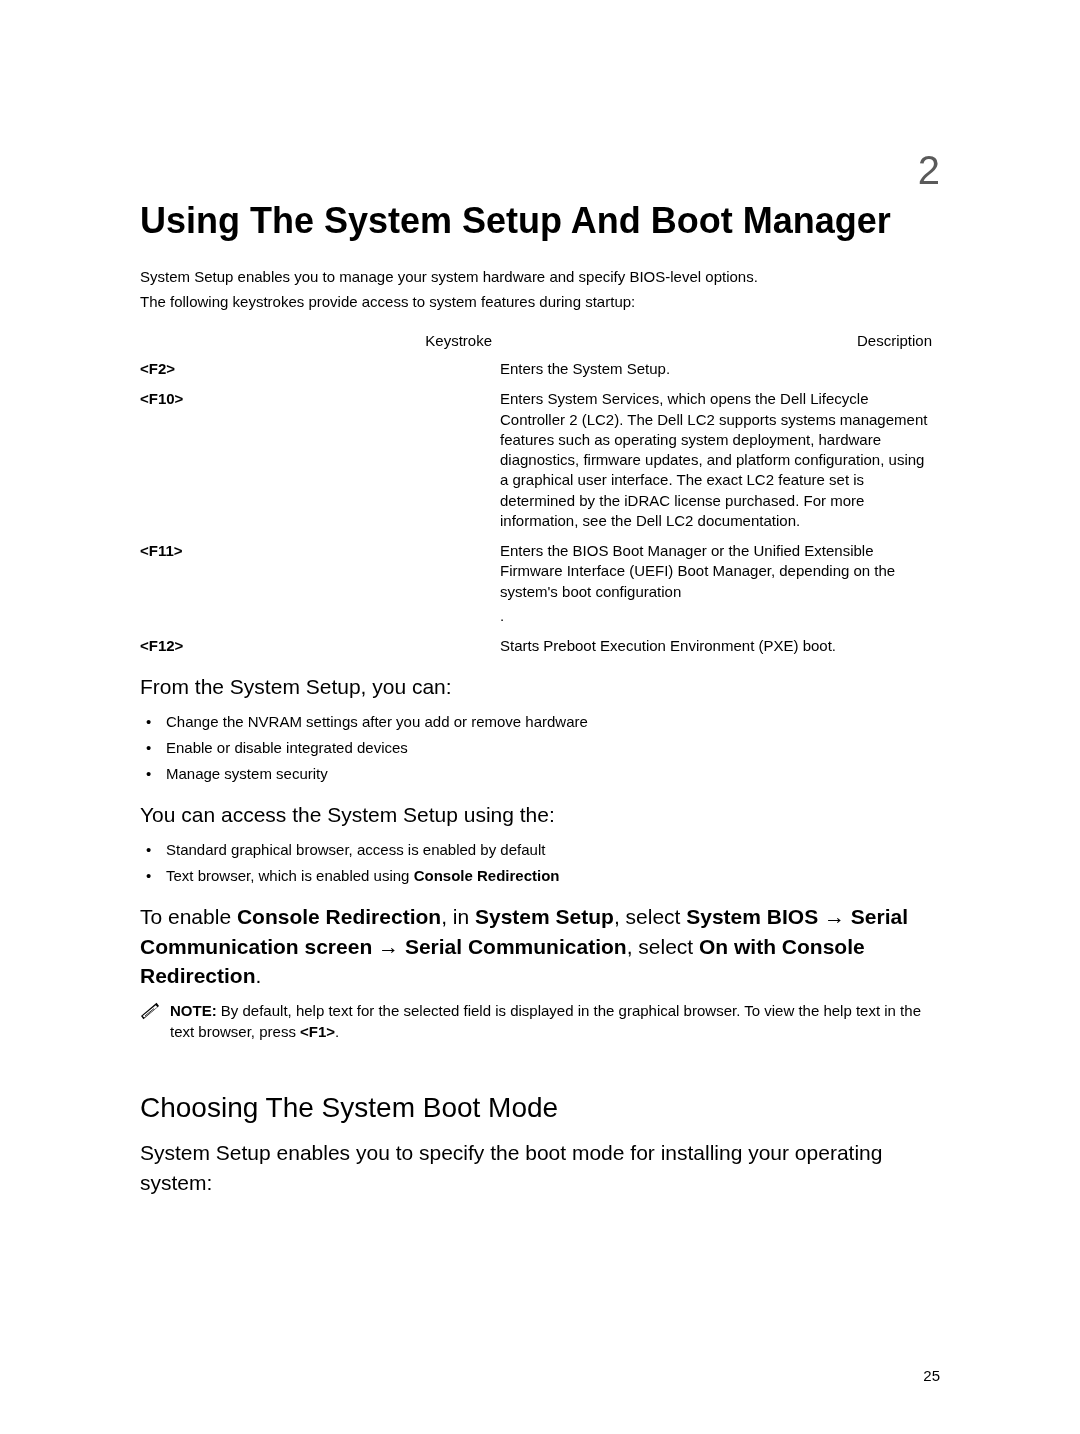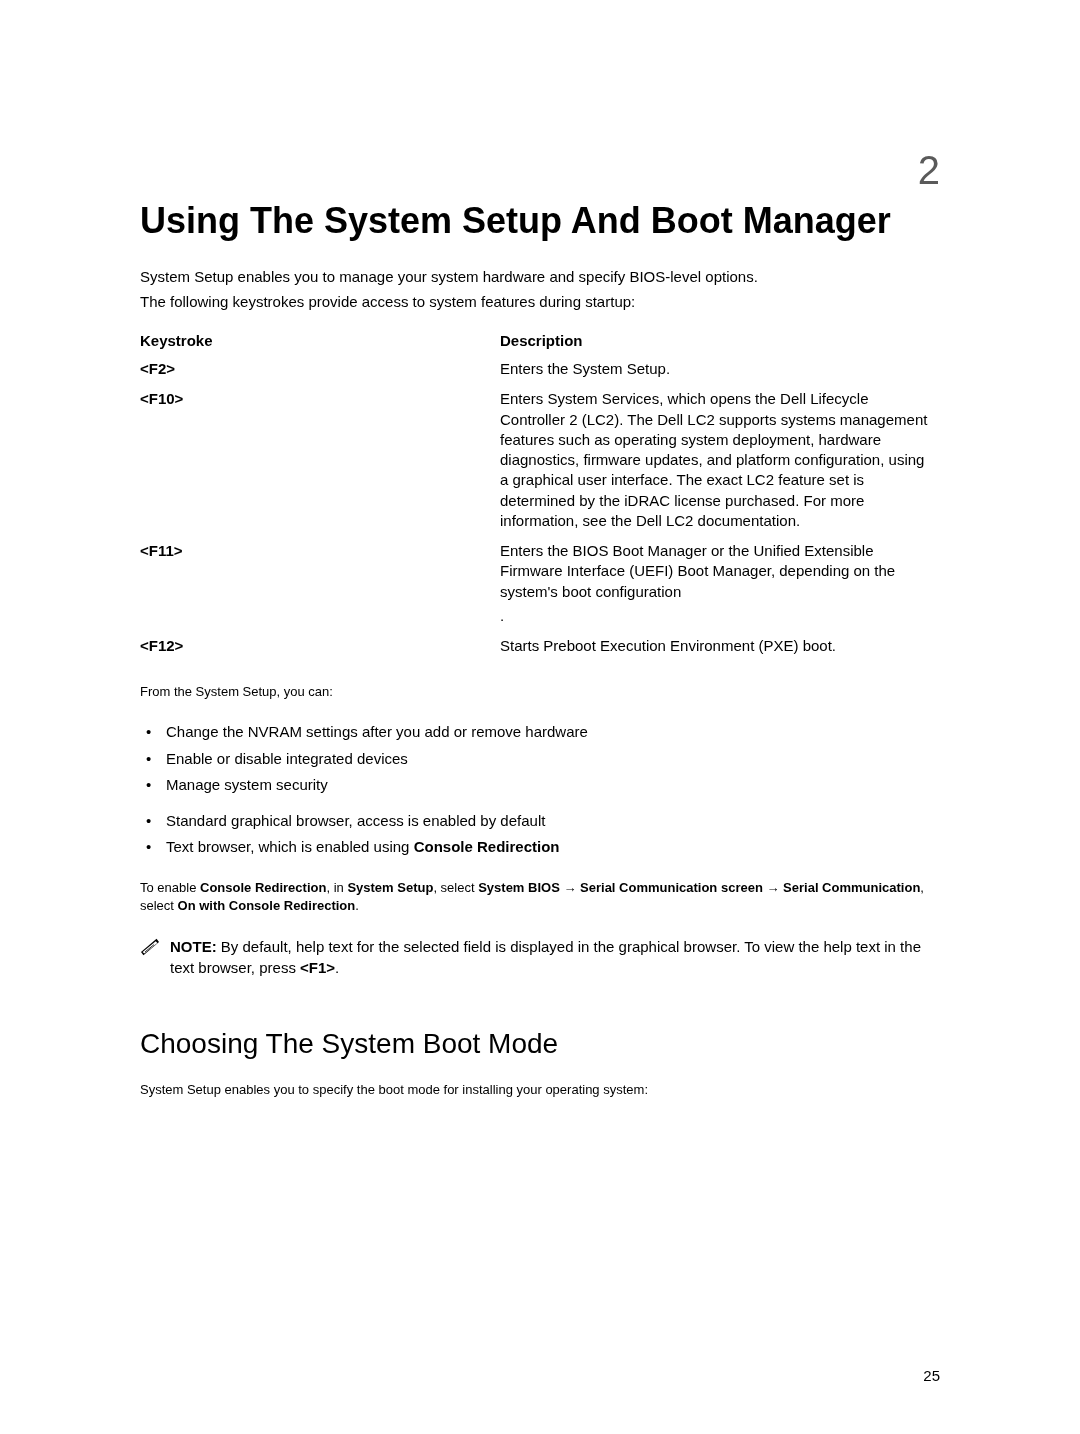--- a/index.html
+++ b/index.html
@@ -36,22 +36,22 @@
     margin: 0 0 4px 0;
   }
   
   .key-table {
     width: 100%;
     border-collapse: collapse;
     margin-top: 16px;
     font-size: 15px;
   }
   .key-table th {
-    text-align: left;
-    font-weight: bold;
+    text-align: right;
+    font-weight: normal;
     padding: 4px 8px 6px 0;
     vertical-align: top;
   }
   .key-table td {
     vertical-align: top;
     padding: 4px 8px 6px 0;
     line-height: 1.35;
   }
   .key-table td.keycell { width: 45%; font-weight: bold; }
   .key-table td.desccell { width: 55%; }
@@ -69,23 +69,23 @@
     margin: 6px 0;
     line-height: 1.35;
   }
   ul.bullets li::before {
     content: "•";
     position: absolute;
     left: 6px;
     top: 0;
   }
   p.body {
-    font-size: 13px;
+    font-size: 21px;
     line-height: 1.4;
-    margin: 21px 0;
+    margin: 10px 0;
   }
   .note-block {
     display: flex;
     align-items: flex-start;
     font-size: 15px;
     line-height: 1.4;
     margin-top: 6px;
   }
   .note-icon {
     flex: 0 0 auto;
@@ -150,20 +150,21 @@
     </tbody>
   </table>
 
   <p class="body">From the System Setup, you can:</p>
   <ul class="bullets">
     <li>Change the NVRAM settings after you add or remove hardware</li>
     <li>Enable or disable integrated devices</li>
     <li>Manage system security</li>
   </ul>
 
+  <p class="body">You can access the System Setup using the:</p>
   <ul class="bullets">
     <li>Standard graphical browser, access is enabled by default</li>
     <li>
       <span>Text browser, which is enabled using </span><span class="bold">Console Redirection</span>
     </li>
   </ul>
 
   <p class="body">
     <span>To enable </span><span class="bold">Console Redirection</span><span>, in </span><span class="bold">System Setup</span><span>, select </span><span class="bold">System BIOS </span><span>→ </span><span class="bold">Serial Communication screen </span><span>→ </span><span class="bold">Serial Communication</span><span>, select </span><span class="bold">On with Console Redirection</span><span>.</span>
   </p>

